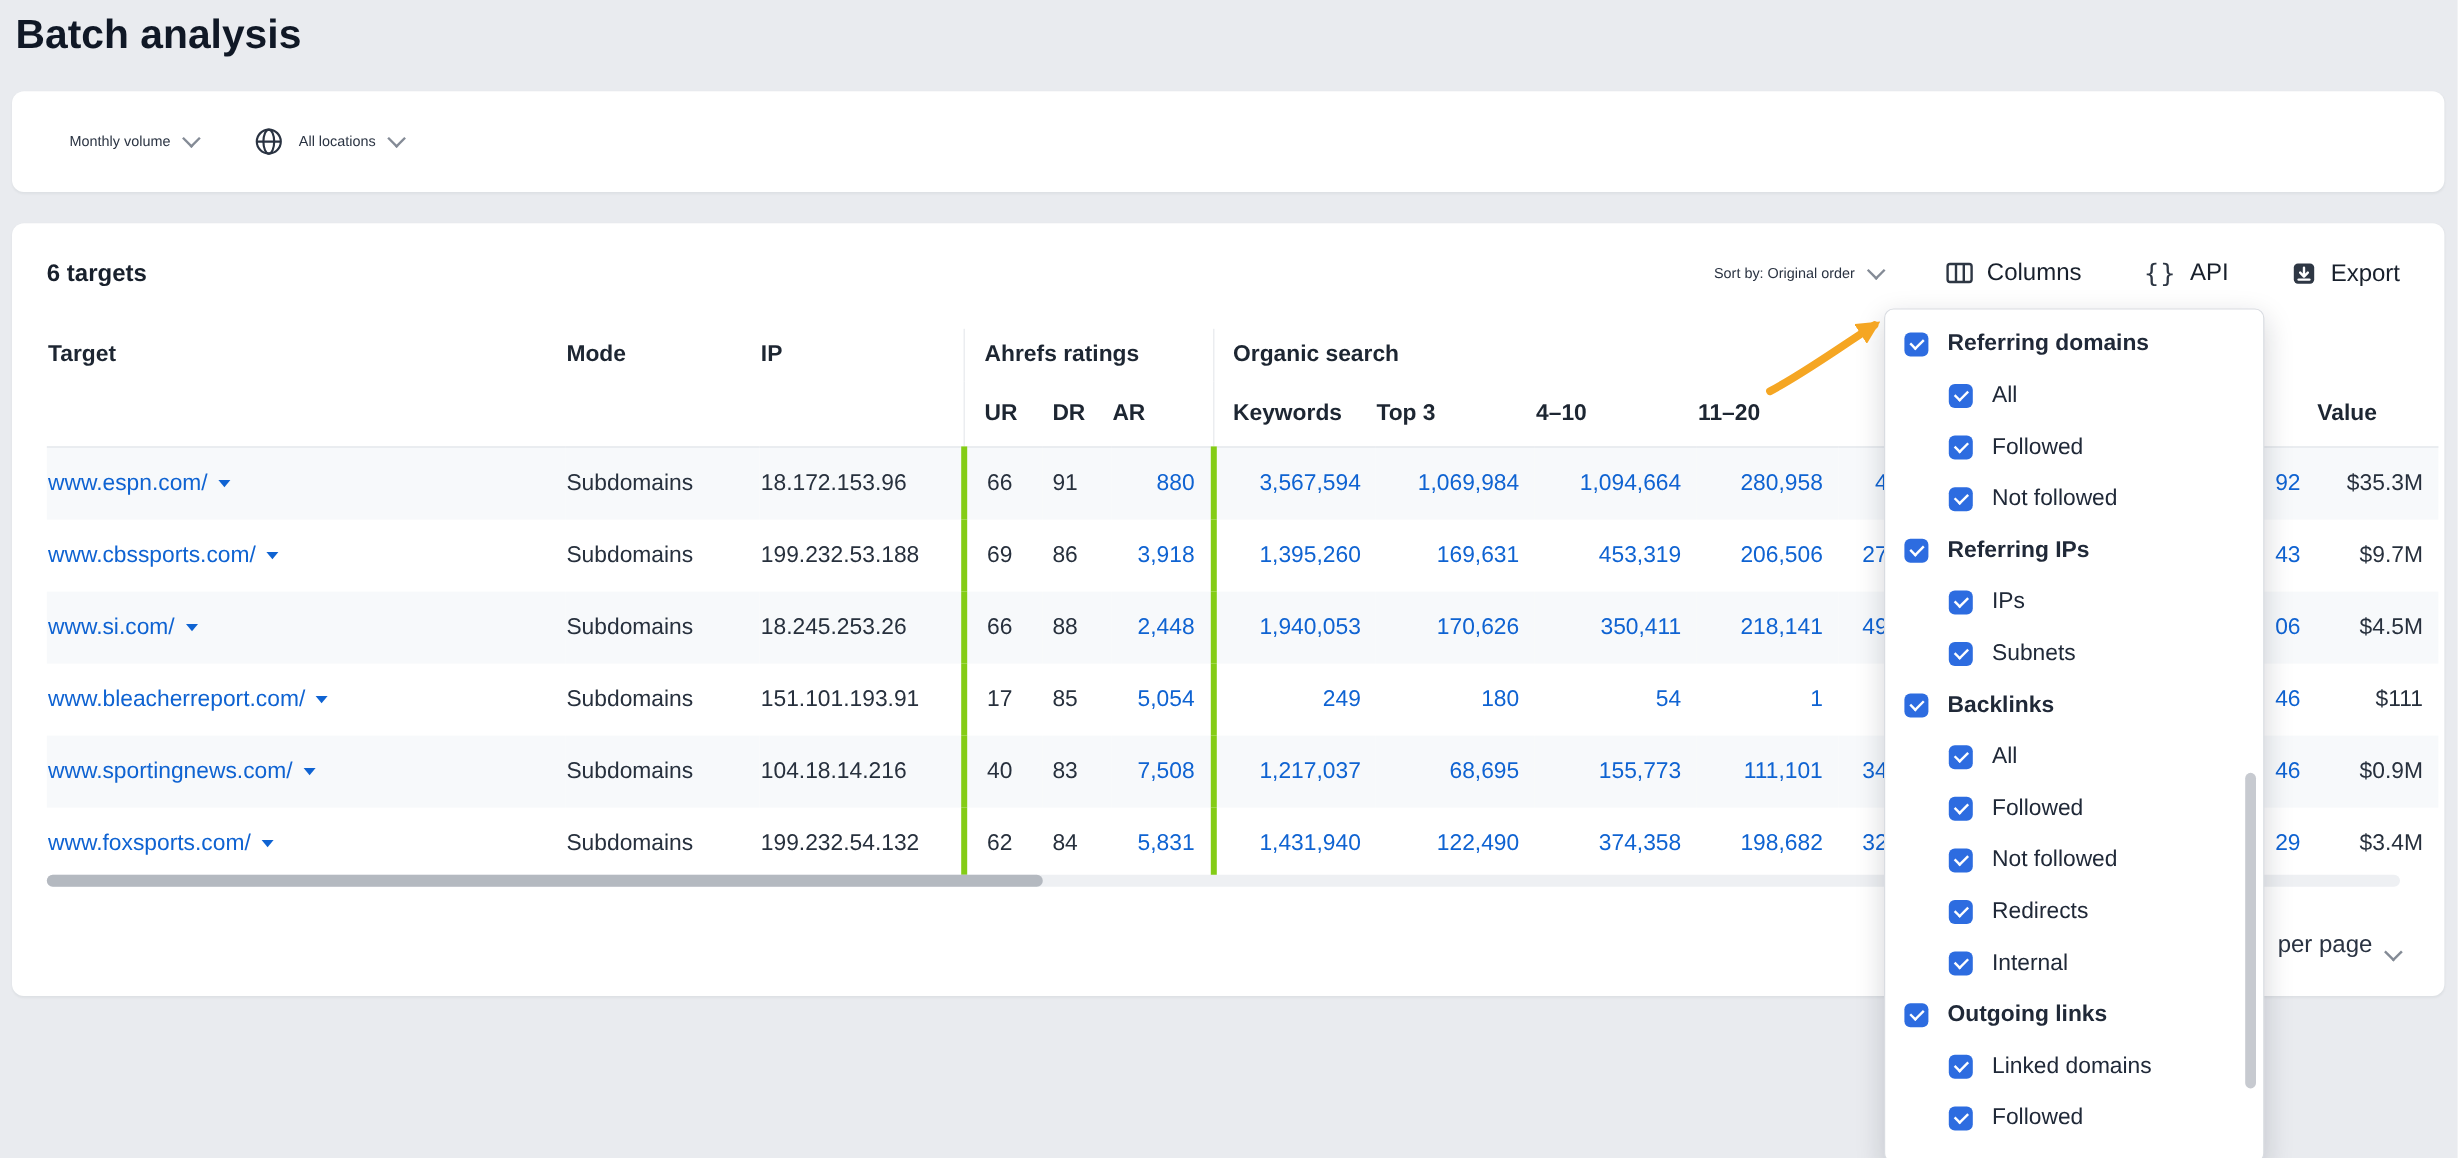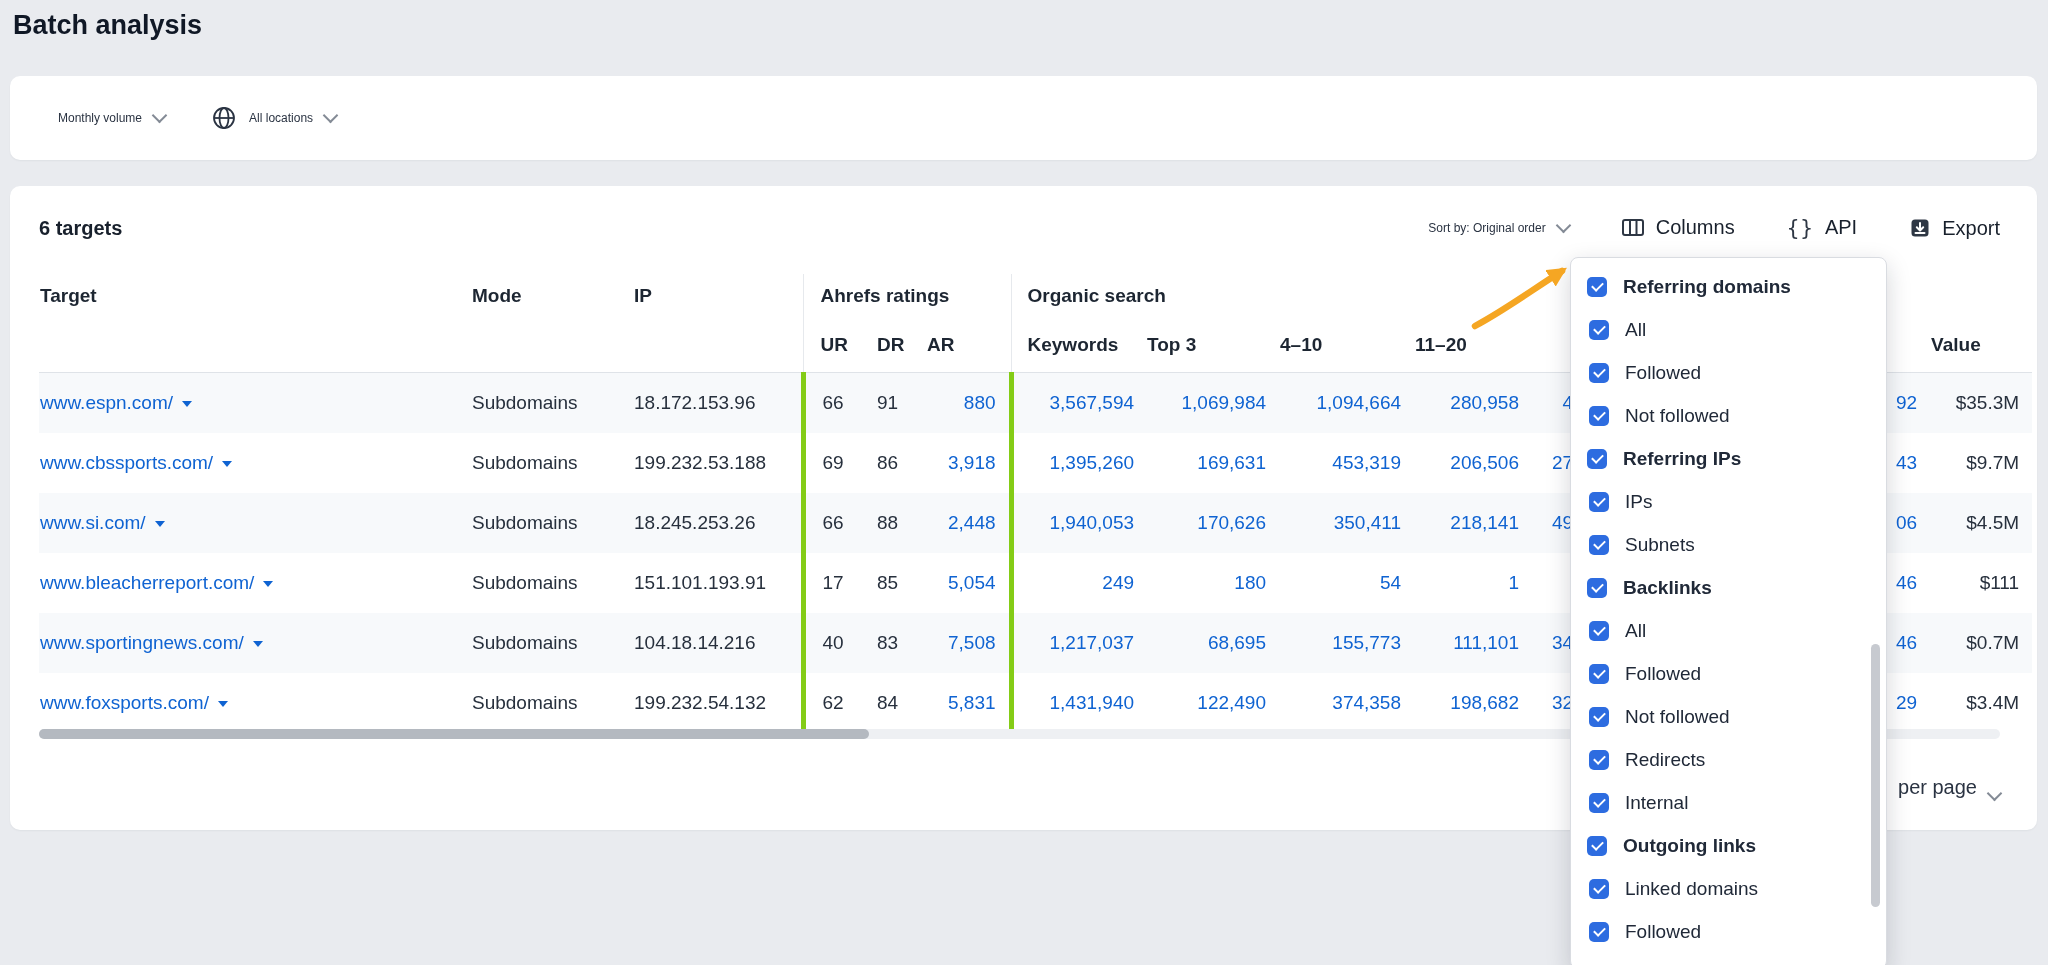--- a/index.html
+++ b/index.html
@@ -4,21 +4,21 @@
 <style>
   html,body{margin:0;padding:0;}
   body{
     width:2048px;height:965px;position:relative;overflow:hidden;
     background:#e9ebef;
     font-family:"Liberation Sans",sans-serif;
     color:#242d3a;
     -webkit-font-smoothing:antialiased;
   }
   
-  .page-title{position:absolute;left:13px;top:10px;font-size:27px;font-weight:700;color:#101826;}
+  .page-title{position:absolute;left:13px;top:10px;font-size:34px;font-weight:700;color:#101826;}
 
   
   .filter-bar{
     position:absolute;left:10px;top:76px;width:2027px;height:84px;box-sizing:border-box;
     background:#fff;border-radius:10px;box-shadow:0 1px 2px rgba(27,35,48,.05);
     display:flex;align-items:center;padding-left:48px;gap:46px;
   }
   .dd{display:flex;align-items:center;gap:12px;font-size:12px;color:#2a3342;cursor:pointer;}
   .chev{display:inline-block;width:9px;height:9px;border-right:2px solid #848b96;border-bottom:2px solid #848b96;transform:rotate(45deg);margin-top:-6px;}
 
@@ -66,21 +66,21 @@
   .per-page{position:absolute;right:37px;top:590px;display:flex;align-items:flex-end;gap:12px;font-size:20px;color:#2a3342;cursor:pointer;margin-left:47px;}
 
   
   .panel{
     position:absolute;left:1570px;top:257px;width:317px;height:712px;box-sizing:border-box;
     background:#fff;border:1px solid #d9dce1;border-radius:8px;
     box-shadow:0 8px 24px rgba(16,24,38,.18);z-index:20;padding-top:7px;
   }
   .p-item{height:43px;display:flex;align-items:center;gap:16px;padding-left:16px;font-size:19px;color:#202938;cursor:pointer;}
   .p-item.grp{font-weight:700;}
-  .p-item.sub{padding-left:18px;}
+  .p-item.sub{padding-left:53px;}
   .cbox{width:20px;height:20px;border-radius:5px;background:#2d6ce0;position:relative;flex:none;}
   .cbox::after{content:"";position:absolute;left:5px;top:5px;width:9px;height:5px;border-left:2.5px solid #fff;border-bottom:2.5px solid #fff;transform:rotate(-45deg);}
   .panel-scroll{position:absolute;right:6px;top:386px;width:9px;height:263px;background:#c7cad0;border-radius:5px;cursor:pointer;}
 
   
   .arrow-svg{position:absolute;left:1440px;top:248px;z-index:30;pointer-events:none;}
 
   .icon-svg{display:block;}
 </style>
 </head>
@@ -241,21 +241,21 @@
         <td class="sep">104.18.14.216</td>
         <td class="c-ur">40</td>
         <td class="c-dr">83</td>
         <td class="r sep"><span class="lk">7,508</span></td>
         <td class="c-kwcell"><span class="lk">1,217,037</span></td>
         <td class="r"><span class="lk">68,695</span></td>
         <td class="r"><span class="lk">155,773</span></td>
         <td class="r"><span class="lk">111,101</span></td>
         <td class="r"><span class="lk">34</span></td>
         <td class="r"><span class="lk">46</span></td>
-        <td class="r">$0.7M</td>
+        <td class="r">$0.9M</td>
       </tr>
       <tr>
         <td><a class="lk">www.foxsports.com/</a><span class="tri"></span></td>
         <td>Subdomains</td>
         <td class="sep">199.232.54.132</td>
         <td class="c-ur">62</td>
         <td class="c-dr">84</td>
         <td class="r sep"><span class="lk">5,831</span></td>
         <td class="c-kwcell"><span class="lk">1,431,940</span></td>
         <td class="r"><span class="lk">122,490</span></td>

